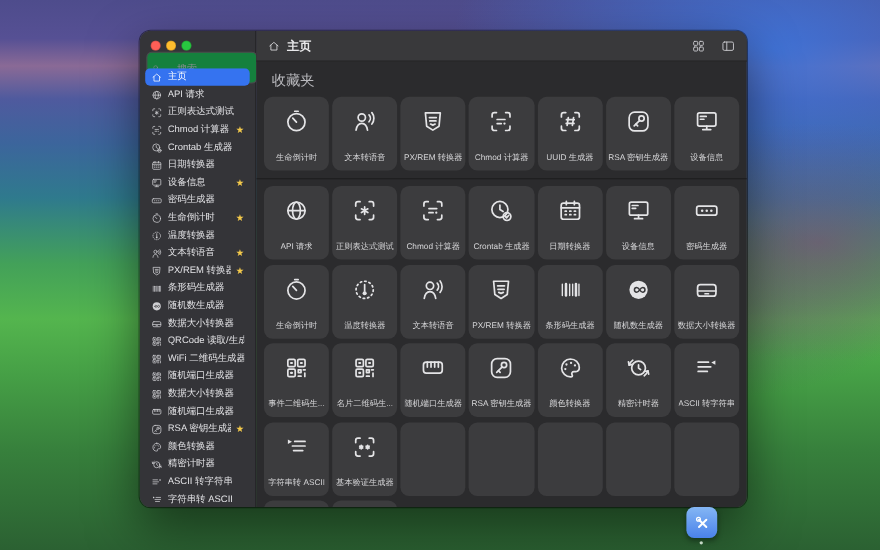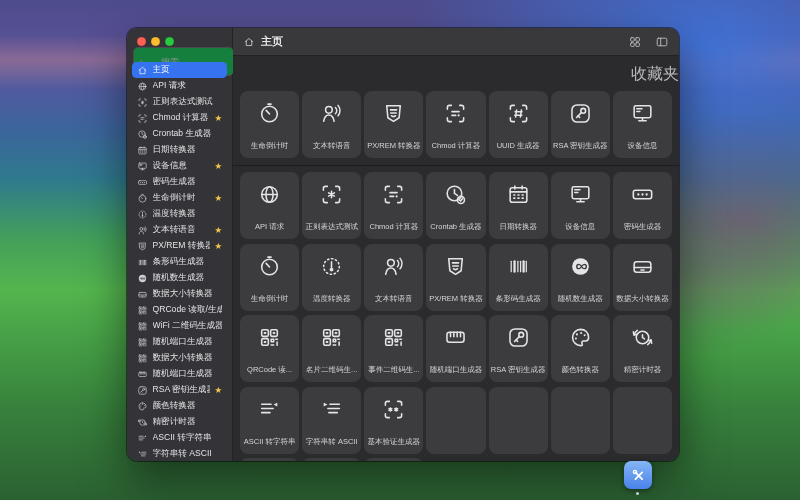--- a/index.html
+++ b/index.html
@@ -44,21 +44,21 @@
   
   .content{flex:1;background:#2b2b2d;position:relative;overflow:hidden;}
   .chead{height:27px;background:#39393b;border-bottom:1px solid #222224;
     display:flex;align-items:center;padding:0 10px;color:#e8e8ea;}
   .chead .h-icon{width:12px;height:12px;display:flex;margin-right:6px;color:#e0e0e3;}
   .chead .h-icon svg{width:12px;height:12px;}
   .chead .h-title{font-size:11px;font-weight:bold;}
   .chead .h-actions{margin-left:auto;display:flex;gap:13px;color:#c6c6ca;}
   .chead .h-btn{width:14px;height:14px;display:flex;}
   .chead .h-btn svg{width:14px;height:14px;}
-  .fav-label{margin:8px 0 0 14px;font-size:16px;color:#b9b9bd;text-align:right;}
+  .fav-label{margin:8px 0 0 14px;font-size:13px;color:#b9b9bd;}
   .grid{display:grid;grid-template-columns:repeat(7,1fr);column-gap:3px;
     padding:0 7px;}
   .grid.fav{margin-top:6px;}
   .grid.tools{margin-top:0;row-gap:4.5px;grid-auto-rows:67px;}
   .tile{background:#3c3c3e;border-radius:8px;height:67px;
     display:flex;flex-direction:column;align-items:center;padding-top:10px;
     box-sizing:border-box;cursor:default;}
   .tile .t-icon{width:25px;height:25px;color:#e4e4e6;display:flex;}
   .tile .t-icon svg{width:25px;height:25px;}
   .tile .t-label{margin-top:auto;margin-bottom:7px;font-size:7.5px;color:#d6d6d8;
@@ -608,45 +608,33 @@
         <div class="tile">
           <span class="t-icon">
             <svg viewBox="0 0 24 24" fill="none" stroke="currentColor" stroke-width="1.5" stroke-linecap="round" stroke-linejoin="round">
               <rect x="4.5" y="4.5" width="6.4" height="6.4" rx="1.2"></rect>
               <rect x="13.1" y="4.5" width="6.4" height="6.4" rx="1.2"></rect>
               <rect x="4.5" y="13.1" width="6.4" height="6.4" rx="1.2"></rect>
               <path d="M13.6 13.6h2.4v2.4h-2.4zM18 13.6h1.6M13.6 19.2h2.4M19.3 16.4v3"></path>
               <path d="M7.3 7.7h.8M15.9 7.7h.8M7.3 16.3h.8" stroke-width="1.9"></path>
             </svg>
           </span>
-          <span class="t-label">QRCode 读...</span>
+          <span class="t-label">事件二维码生...</span>
         </div>
         <div class="tile">
           <span class="t-icon">
             <svg viewBox="0 0 24 24" fill="none" stroke="currentColor" stroke-width="1.5" stroke-linecap="round" stroke-linejoin="round">
               <rect x="4.5" y="4.5" width="6.4" height="6.4" rx="1.2"></rect>
               <rect x="13.1" y="4.5" width="6.4" height="6.4" rx="1.2"></rect>
               <rect x="4.5" y="13.1" width="6.4" height="6.4" rx="1.2"></rect>
               <path d="M13.6 13.6h2.4v2.4h-2.4zM18 13.6h1.6M13.6 19.2h2.4M19.3 16.4v3"></path>
               <path d="M7.3 7.7h.8M15.9 7.7h.8M7.3 16.3h.8" stroke-width="1.9"></path>
             </svg>
           </span>
           <span class="t-label">名片二维码生...</span>
-        </div>
-        <div class="tile">
-          <span class="t-icon">
-            <svg viewBox="0 0 24 24" fill="none" stroke="currentColor" stroke-width="1.5" stroke-linecap="round" stroke-linejoin="round">
-              <rect x="4.5" y="4.5" width="6.4" height="6.4" rx="1.2"></rect>
-              <rect x="13.1" y="4.5" width="6.4" height="6.4" rx="1.2"></rect>
-              <rect x="4.5" y="13.1" width="6.4" height="6.4" rx="1.2"></rect>
-              <path d="M13.6 13.6h2.4v2.4h-2.4zM18 13.6h1.6M13.6 19.2h2.4M19.3 16.4v3"></path>
-              <path d="M7.3 7.7h.8M15.9 7.7h.8M7.3 16.3h.8" stroke-width="1.9"></path>
-            </svg>
-          </span>
-          <span class="t-label">事件二维码生...</span>
         </div>
         <div class="tile">
           <span class="t-icon">
             <svg viewBox="0 0 24 24" fill="none" stroke="currentColor" stroke-width="1.5" stroke-linecap="round" stroke-linejoin="round">
               <rect x="3.8" y="7" width="16.4" height="9.5" rx="2.4"></rect>
               <path d="M7.2 7v4.2M10.4 7v4.2M13.6 7v4.2M16.8 7v4.2"></path>
             </svg>
           </span>
           <span class="t-label">随机端口生成器</span>
         </div>

